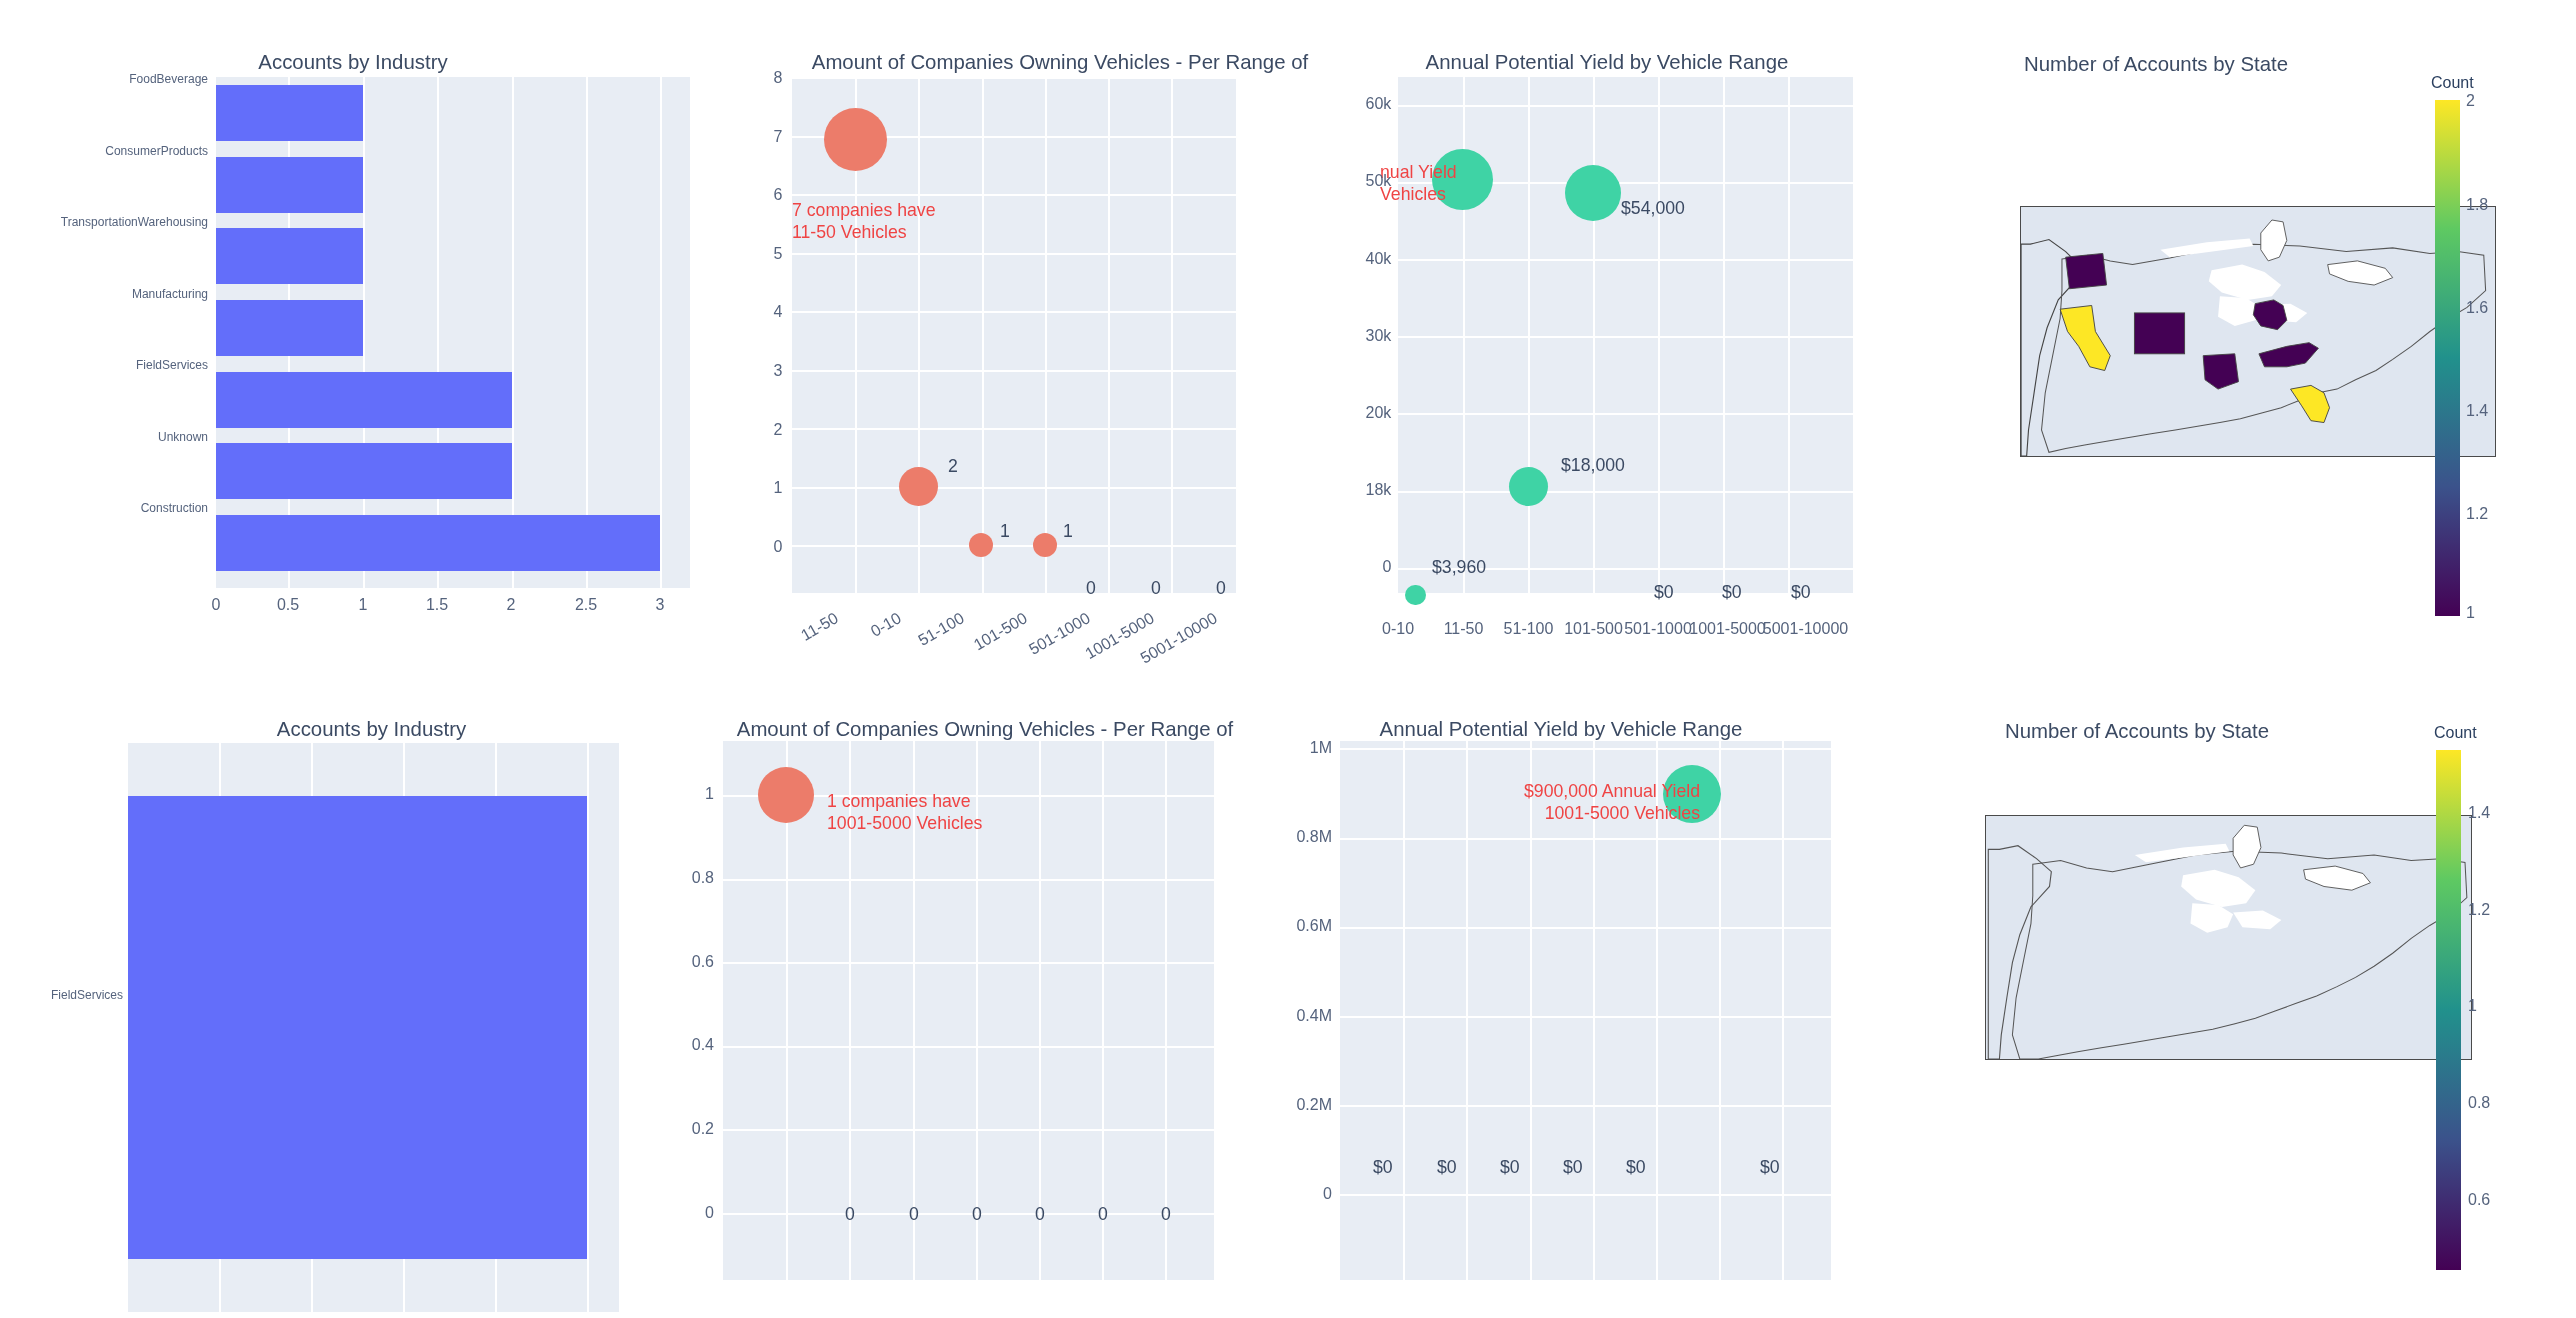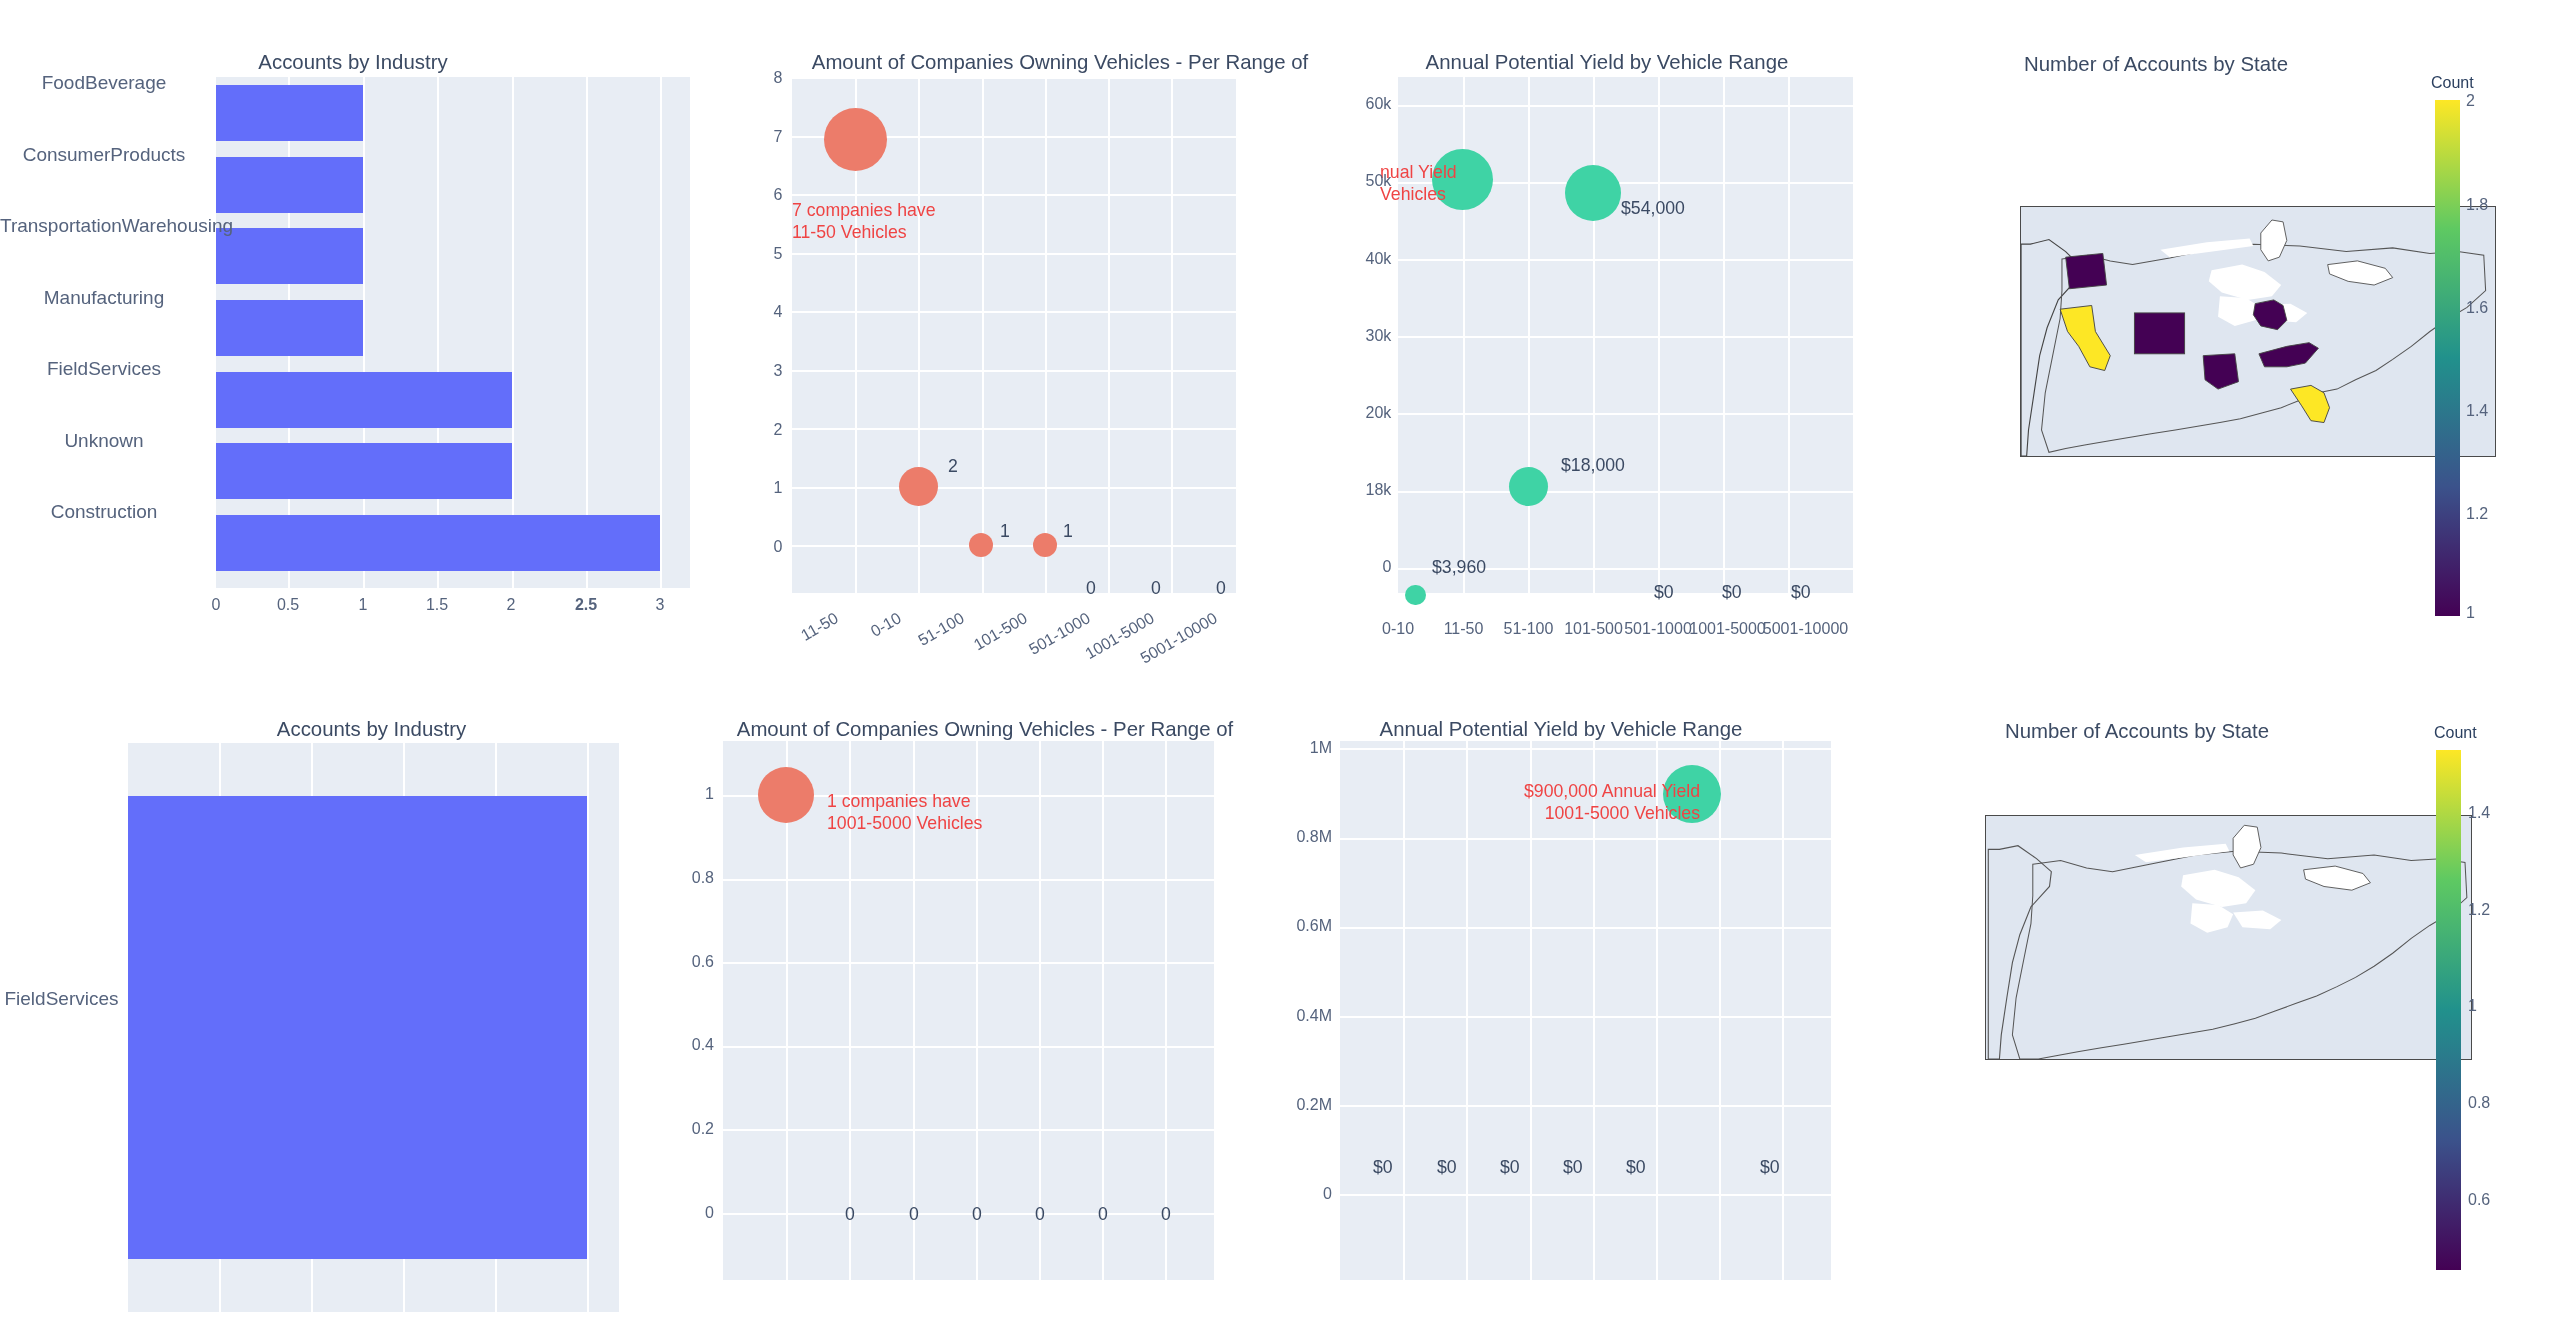--- a/index.html
+++ b/index.html
@@ -17,21 +17,21 @@
   .gridh{position:absolute;height:1.9px;background:#ffffff;}
   .bubble{position:absolute;border-radius:50%;}
   .bubble.red{background:#ec7c6a;}
   .bubble.green{background:#3fd3a5;}
   .blabel{position:absolute;font-size:17.7px;color:#ef4444;white-space:pre;line-height:1.25;}
   .zlabel{position:absolute;font-size:17.7px;color:#3b4a63;white-space:nowrap;}
   .mapbox{position:absolute;background:#dfe6f0;border:1.4px solid #4a4a4a;overflow:hidden;}
   .cbar-title{position:absolute;font-size:16px;color:#2a3f5f;white-space:nowrap;}
   .cbar{position:absolute;width:25px;background:linear-gradient(to top,#440154 0%,#3b528b 25%,#21918c 50%,#5ec962 75%,#fde725 100%);}
   .cbar-tick{position:absolute;font-size:16px;color:#55637d;white-space:nowrap;}
-  .ylabel-row{position:absolute;font-size:19px;color:#55637d;white-space:nowrap;text-align:center;}
+  .ylabel-row{position:absolute;font-size:12px;color:#55637d;white-space:nowrap;text-align:right;}
 </style>
 </head>
 <body>
 
 <div class="section">
 
 
   <div class="panel" style="left:0;top:46px;width:706px;height:595px;">
     <div class="panel-title" style="top:4.6px;">Accounts by Industry</div>
     <div class="plot" style="left:216px;top:31px;width:474px;height:511px;">
@@ -57,21 +57,21 @@
     <div class="ylabel-row" style="left:0;top:241px;width:208px;">Manufacturing</div>
     <div class="ylabel-row" style="left:0;top:312px;width:208px;">FieldServices</div>
     <div class="ylabel-row" style="left:0;top:384px;width:208px;">Unknown</div>
     <div class="ylabel-row" style="left:0;top:455px;width:208px;">Construction</div>
 
     <div class="xtick" style="left:188px;top:550px;width:56px;">0</div>
     <div class="xtick" style="left:260px;top:550px;width:56px;">0.5</div>
     <div class="xtick" style="left:335px;top:550px;width:56px;">1</div>
     <div class="xtick" style="left:409px;top:550px;width:56px;">1.5</div>
     <div class="xtick" style="left:483px;top:550px;width:56px;">2</div>
-    <div class="xtick" style="left:558px;top:550px;width:56px;font-weight:bold;">2.5</div>
+    <div class="xtick" style="left:558px;top:550px;width:56px;">2.5</div>
     <div class="xtick" style="left:632px;top:550px;width:56px;">3</div>
   </div>
 
   <div class="panel" style="left:725px;top:46px;width:613px;height:595px;">
     <div class="panel-title" style="top:4.6px;left:56px;width:558px;text-align:center;">Amount of Companies Owning Vehicles - Per Range of Vehicles</div>
     <div class="plot" style="left:67px;top:31px;width:444px;height:516px;">
       <div class="gridh" style="left:0;top:0;width:444px;"></div>
       <div class="gridh" style="left:0;top:59px;width:444px;"></div>
       <div class="gridh" style="left:0;top:117px;width:444px;"></div>
       <div class="gridh" style="left:0;top:176px;width:444px;"></div>

